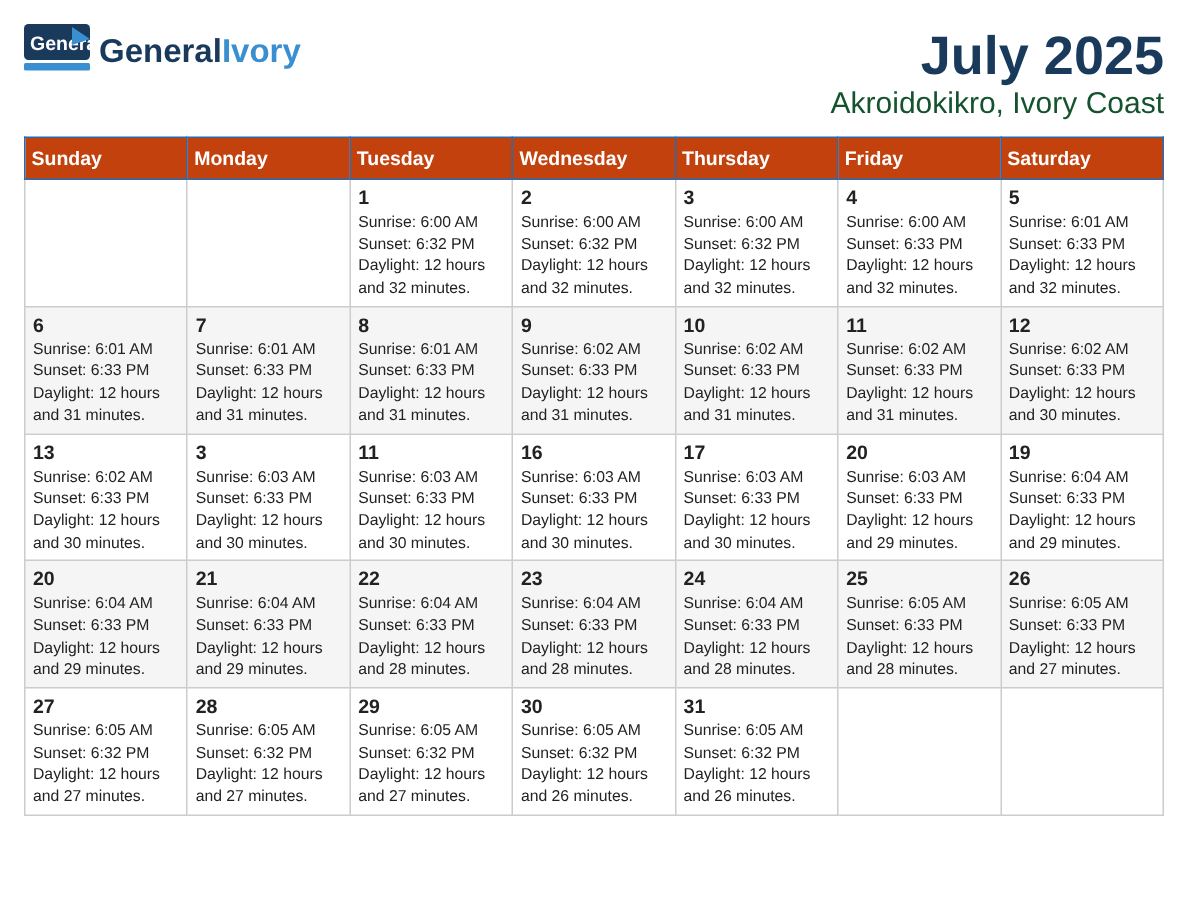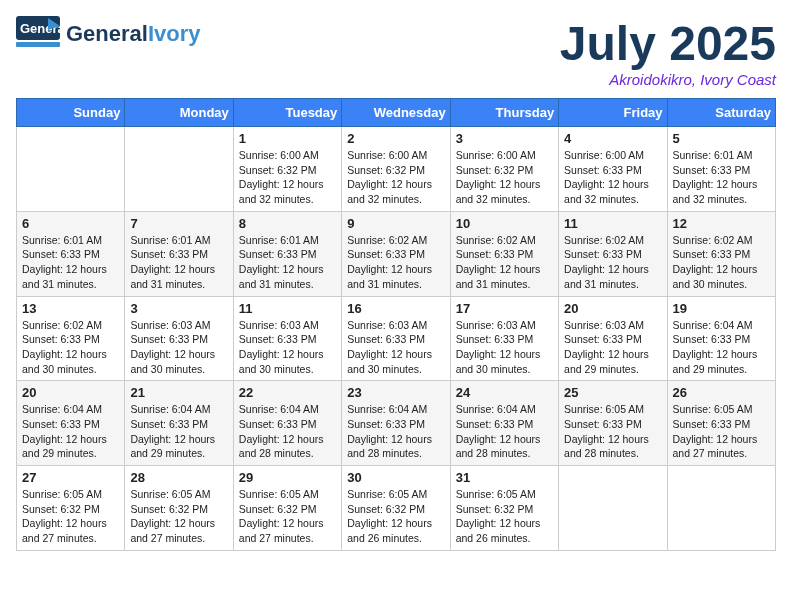--- a/index.html
+++ b/index.html
@@ -13,41 +13,40 @@
     .header {
       display: flex;
       justify-content: space-between;
       align-items: flex-start;
       margin-bottom: 10px;
     }
     .title-block {
       text-align: right;
     }
     .month-title {
-      font-size: 48px;
+      font-size: 36px;
       font-weight: bold;
       color: #1a3a5c;
     }
     .location {
-      font-size: 15px;
-      color: #6d28d9;
-      font-style: italic;
+      font-size: 20px;
+      color: #14532d;
     }
     .calendar {
       width: 100%;
       border-collapse: collapse;
       font-size: 11px;
     }
     .calendar thead th {
-      background: #3b82f6;
+      background: #c2410c;
       color: #fff;
       font-weight: bold;
       font-size: 13px;
       padding: 6px 4px;
-      text-align: right;
+      text-align: left;
       border: 1px solid #2a6aaf;
     }
     .calendar tbody td {
       vertical-align: top;
       border: 1px solid #ccc;
       padding: 4px 5px;
       min-width: 100px;
       min-height: 80px;
       background: #fff;
     }

